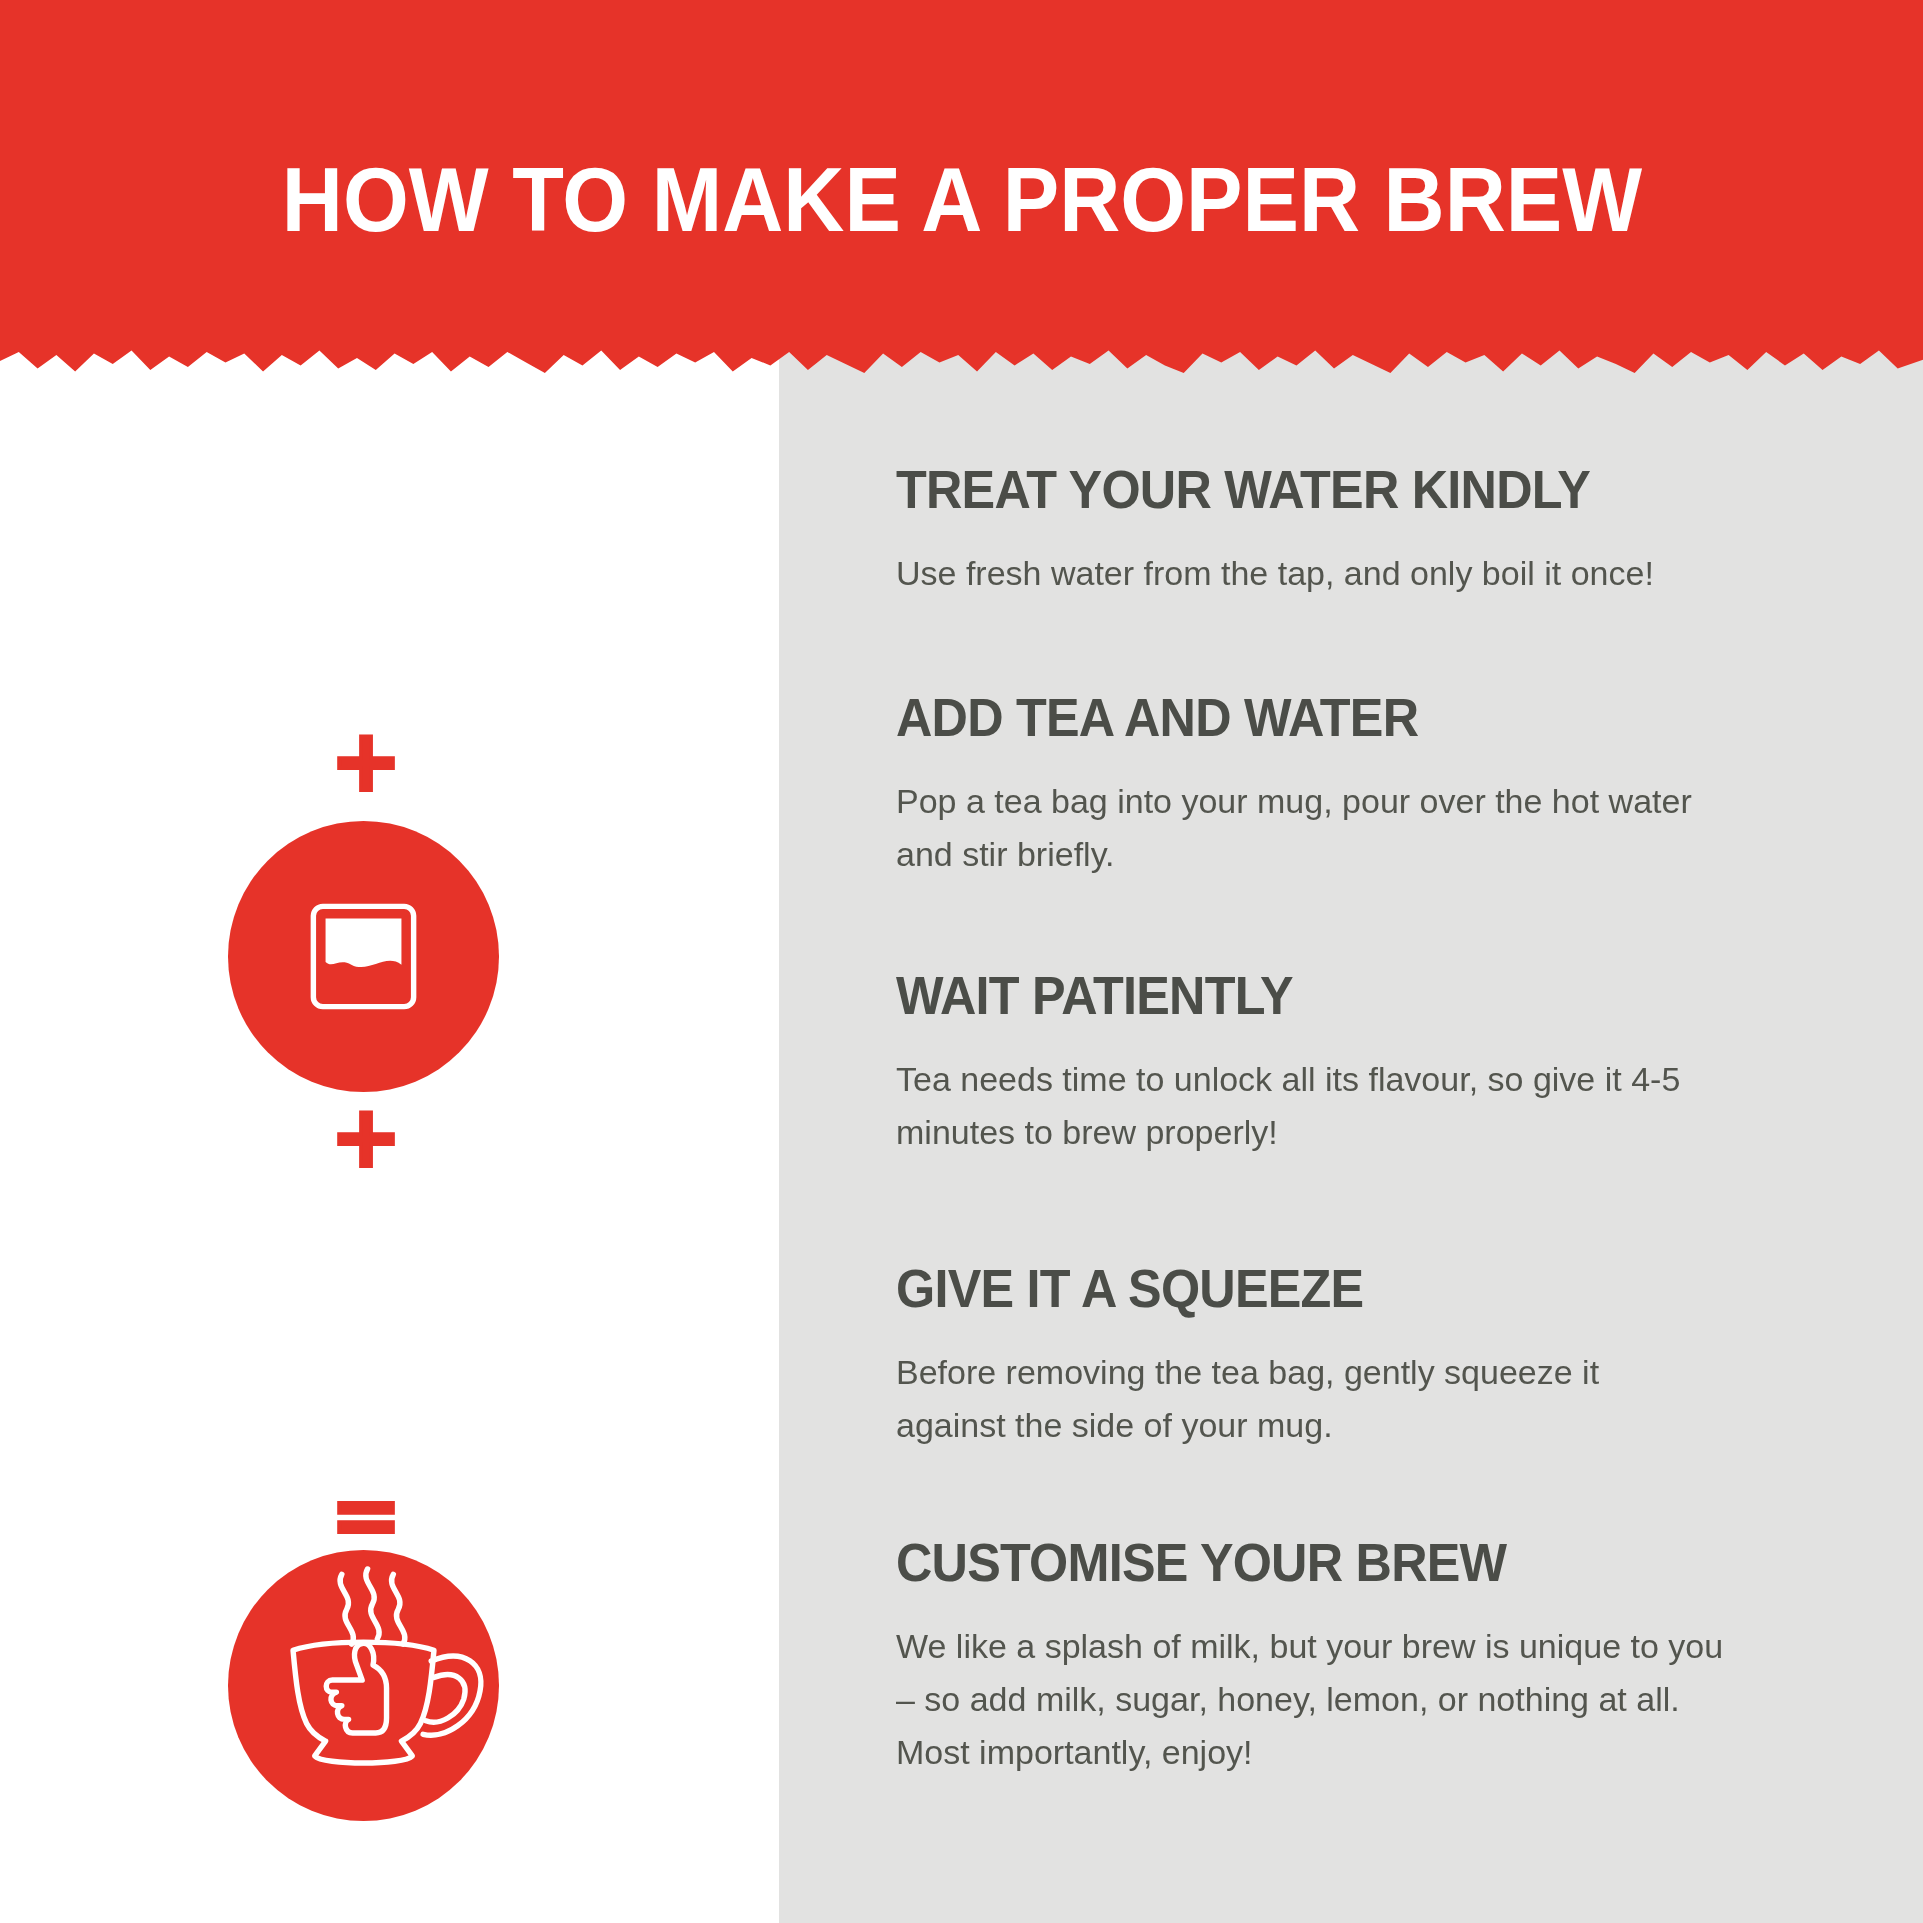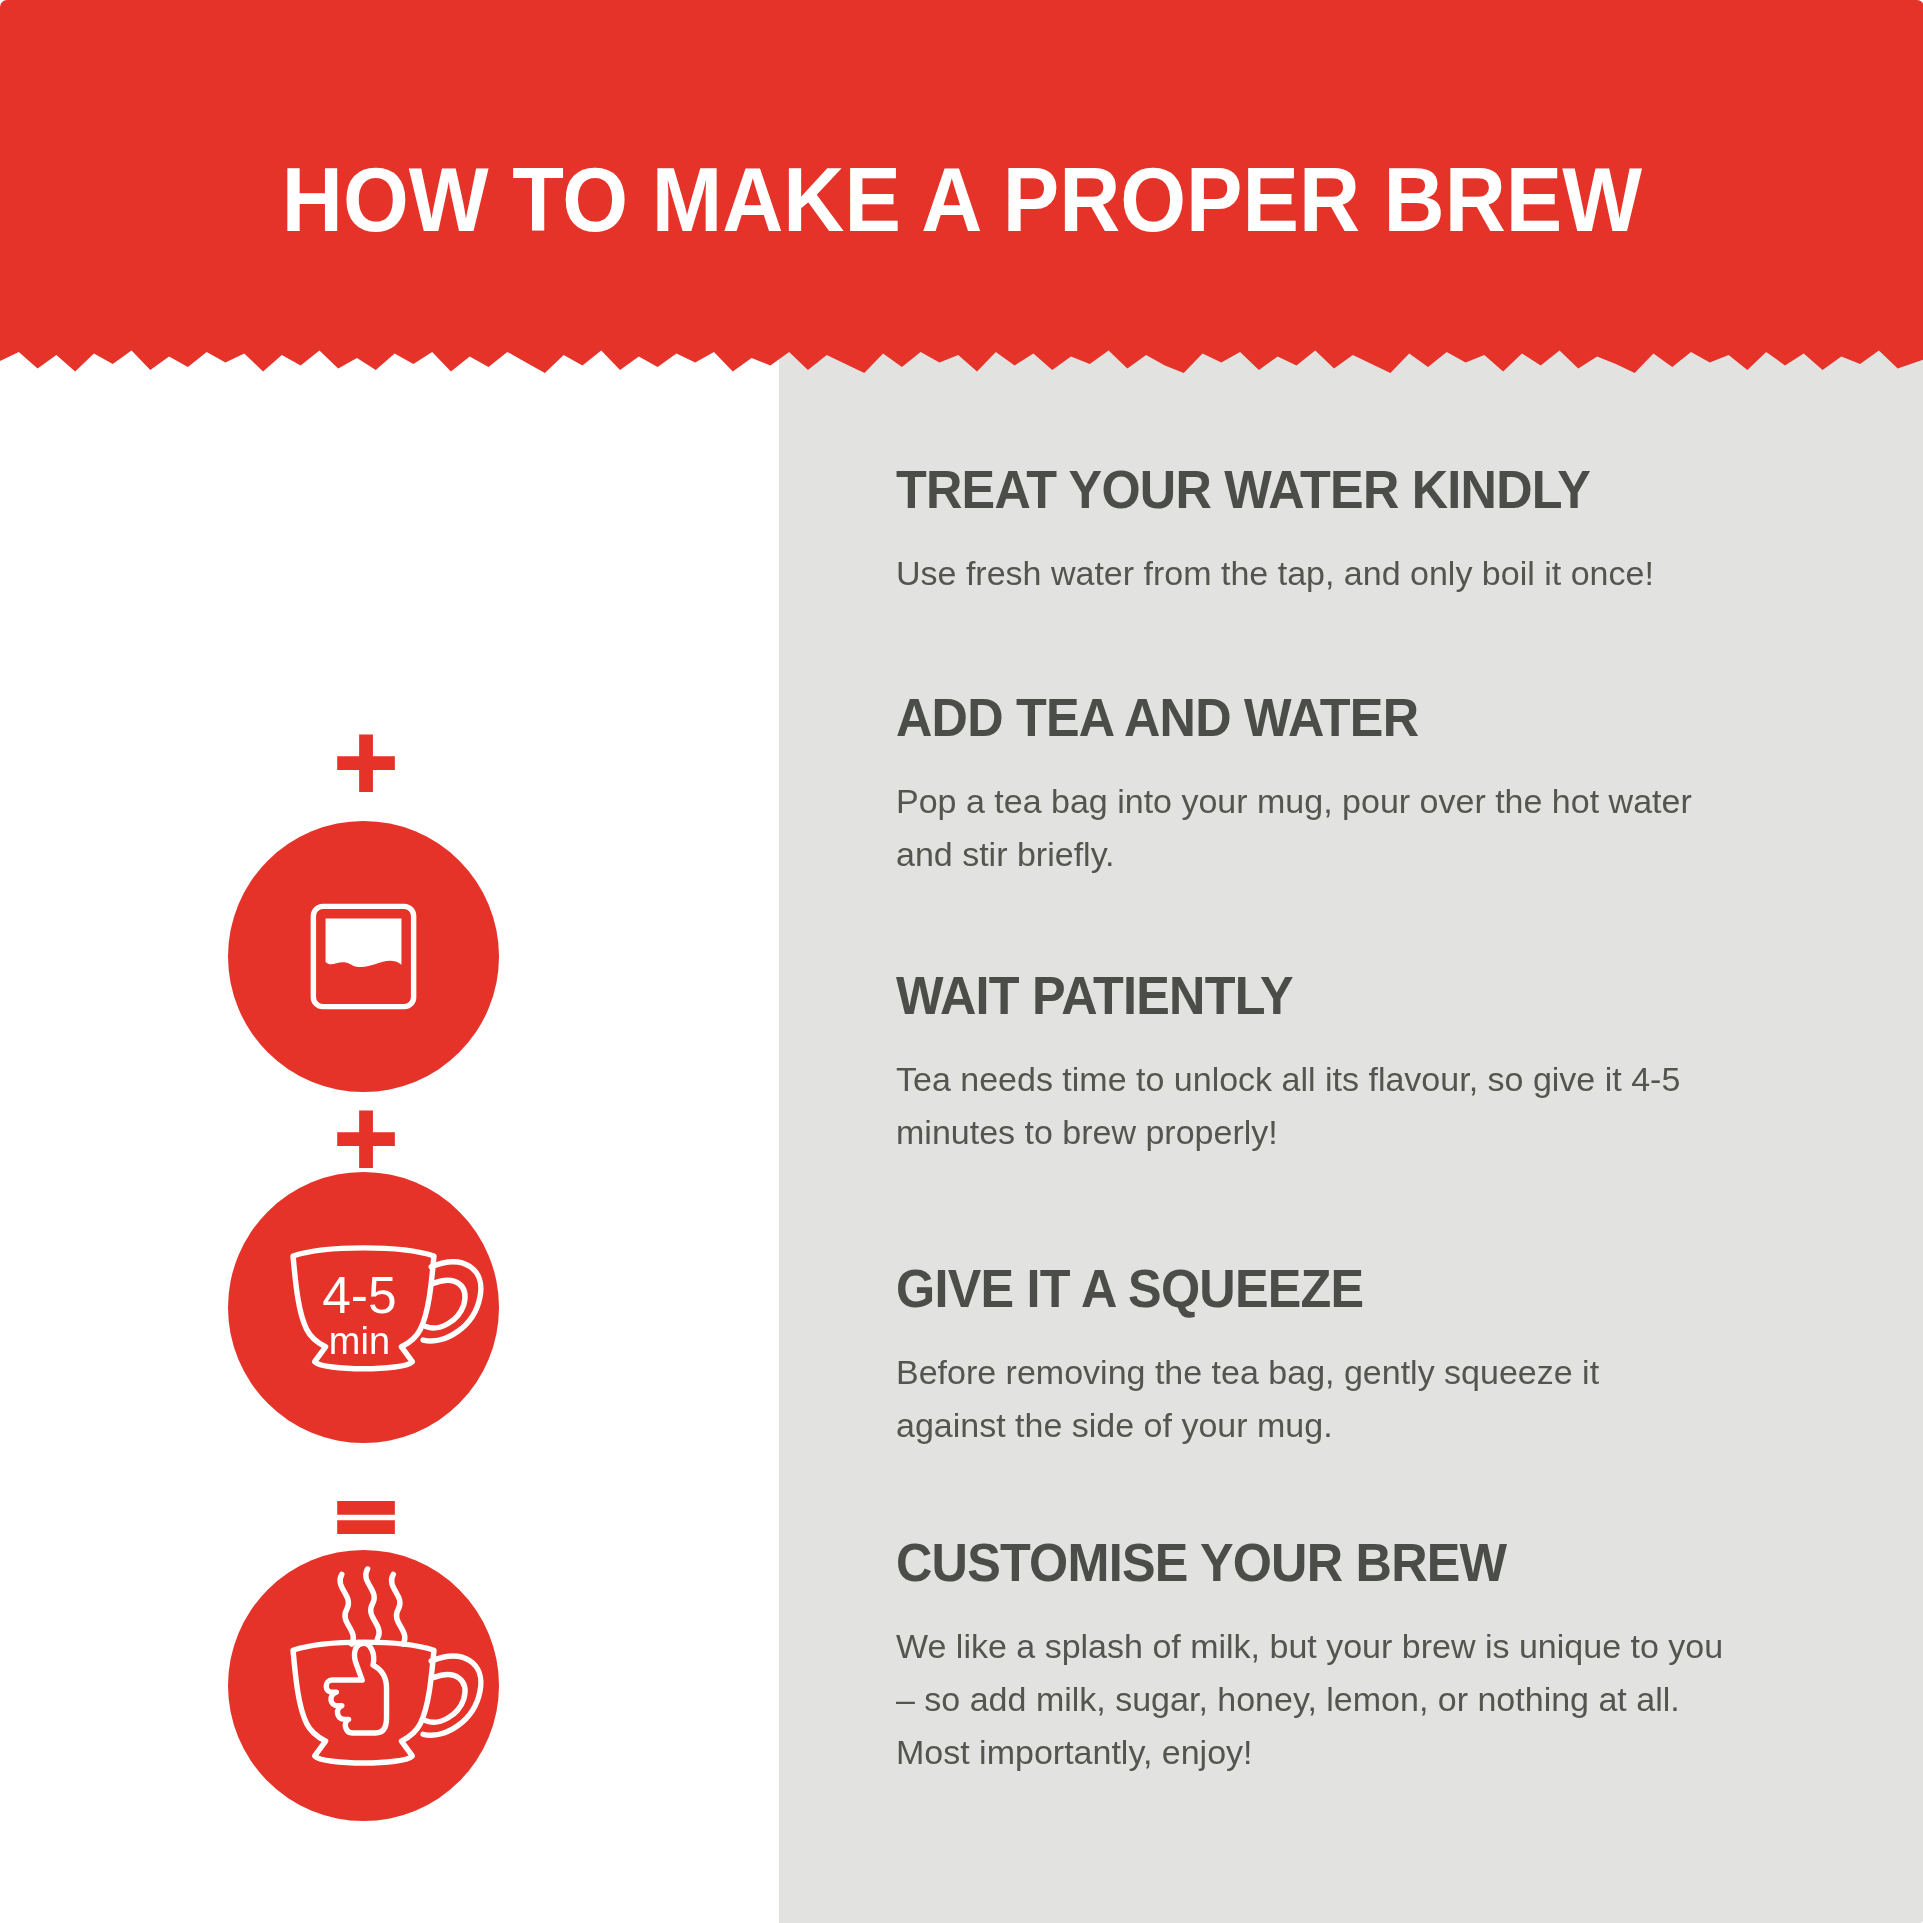--- a/index.html
+++ b/index.html
@@ -1,17 +1,17 @@
 <!DOCTYPE html>
 <html style="font-size:12px"><head>
 <meta charset="utf-8">
 <style>
   html,body{margin:0;padding:0;background:#ffffff;}
   .canvas{position:relative;width:1924px;height:1924px;overflow:hidden;background:#ffffff;
-          font-family:"Liberation Sans",sans-serif;border-radius:7px;}
+          font-family:"Liberation Sans",sans-serif;}
   
   .panel{position:absolute;left:779px;top:342px;right:0;bottom:0;background:#E2E2E1;}
   
   .header-svg{position:absolute;left:0;top:0;width:1924px;height:391px;display:block;}
   .title{position:absolute;left:0;top:154px;width:1924px;text-align:center;
          color:#ffffff;font-weight:bold;font-size:91px;line-height:1;letter-spacing:0px;
          transform:scaleX(0.93);transform-origin:center;white-space:nowrap;}
   
   .circle{position:absolute;width:271px;height:271px;}
   .circle svg{display:block;width:271px;height:271px;}
@@ -53,32 +53,20 @@
   <div class="circle" style="left:228px;top:821px;">
     <svg viewBox="0 0 200 200">
       <circle cx="100" cy="100" r="100" fill="#E63329"></circle>
       <rect x="63" y="63" width="74" height="74" rx="7" fill="none" stroke="#FFFFFF" stroke-width="4"></rect>
       <path fill="#FFFFFF" d="M72,72 H128 V106 C116,97 104,113 91,106 C82,101 77,109 72,104 Z"></path>
     </svg>
   </div>
 
   <div class="op" style="top:1091px;">+</div>
 
-  <div class="circle" style="left:228px;top:1172px;">
-    <svg viewBox="0 0 200 200">
-      <circle cx="100" cy="100" r="100" fill="#E63329"></circle>
-      <g fill="none" stroke="#FFFFFF" stroke-width="4" stroke-linecap="round" stroke-linejoin="round">
-        <path d="M48,62 C72,54 128,54 152,62 C150,84 148,104 142,116 C139,122 134,126 128,129 L136,140 C130,147 70,147 64,140 L72,129 C66,126 61,122 58,116 C52,104 50,84 48,62 Z"></path>
-        <path d="M150,70 C174,60 190,72 186,92 C182,114 160,128 144,124"></path>
-        <path d="M152,82 C168,76 178,84 174,98 C170,110 156,118 146,114"></path>
-      </g>
-      <text class="icon-label" x="97" y="104" font-size="38" text-anchor="middle">4-5</text>
-      <text class="icon-label" x="97" y="134" font-size="28" text-anchor="middle">min</text>
-    </svg>
-  </div>
 
   <div class="op" style="top:1469px;">=</div>
 
   <div class="circle" style="left:228px;top:1550px;">
     <svg viewBox="0 0 200 200">
       <circle cx="100" cy="100" r="100" fill="#E63329"></circle>
       <g fill="none" stroke="#FFFFFF" stroke-width="4" stroke-linecap="round" stroke-linejoin="round">
         <g>
           <path transform="translate(84,18) rotate(-8)" d="M0,0 C-7,9 7,17 0,26 C-7,35 7,43 0,52"></path>
           <path transform="translate(103,14) rotate(-8)" d="M0,0 C-7,9 7,17 0,26 C-7,35 7,43 0,52"></path>

